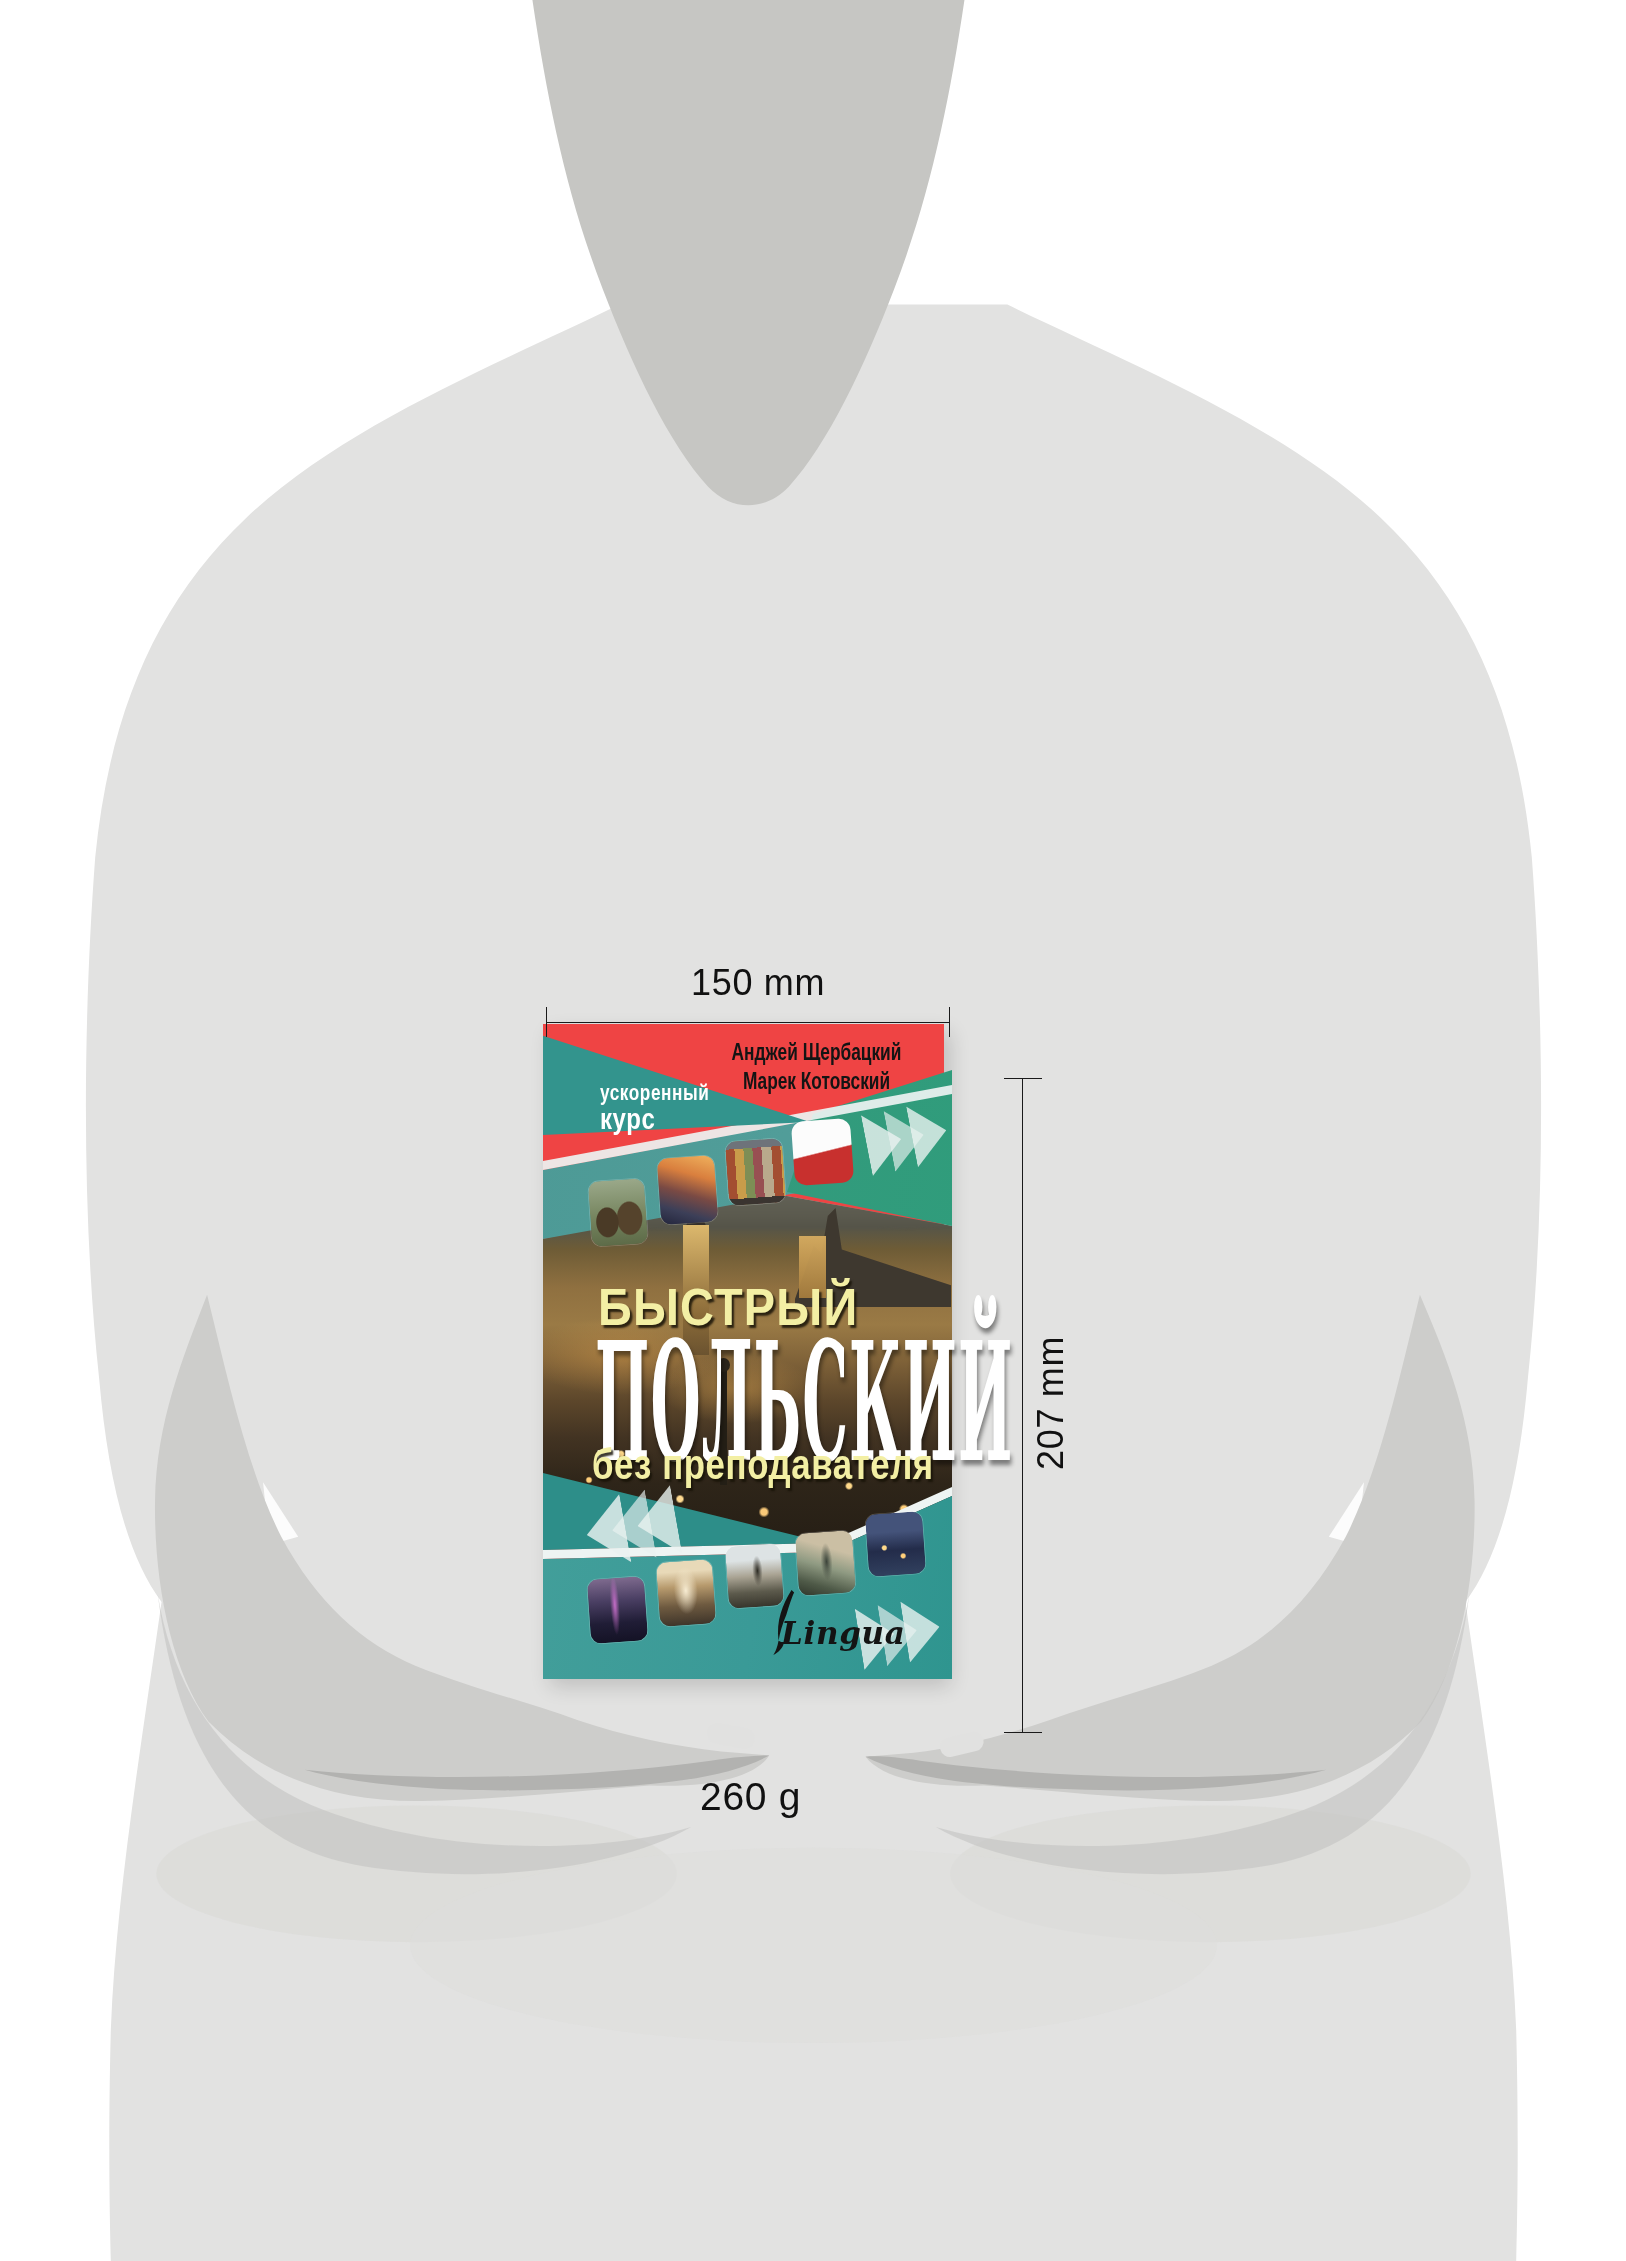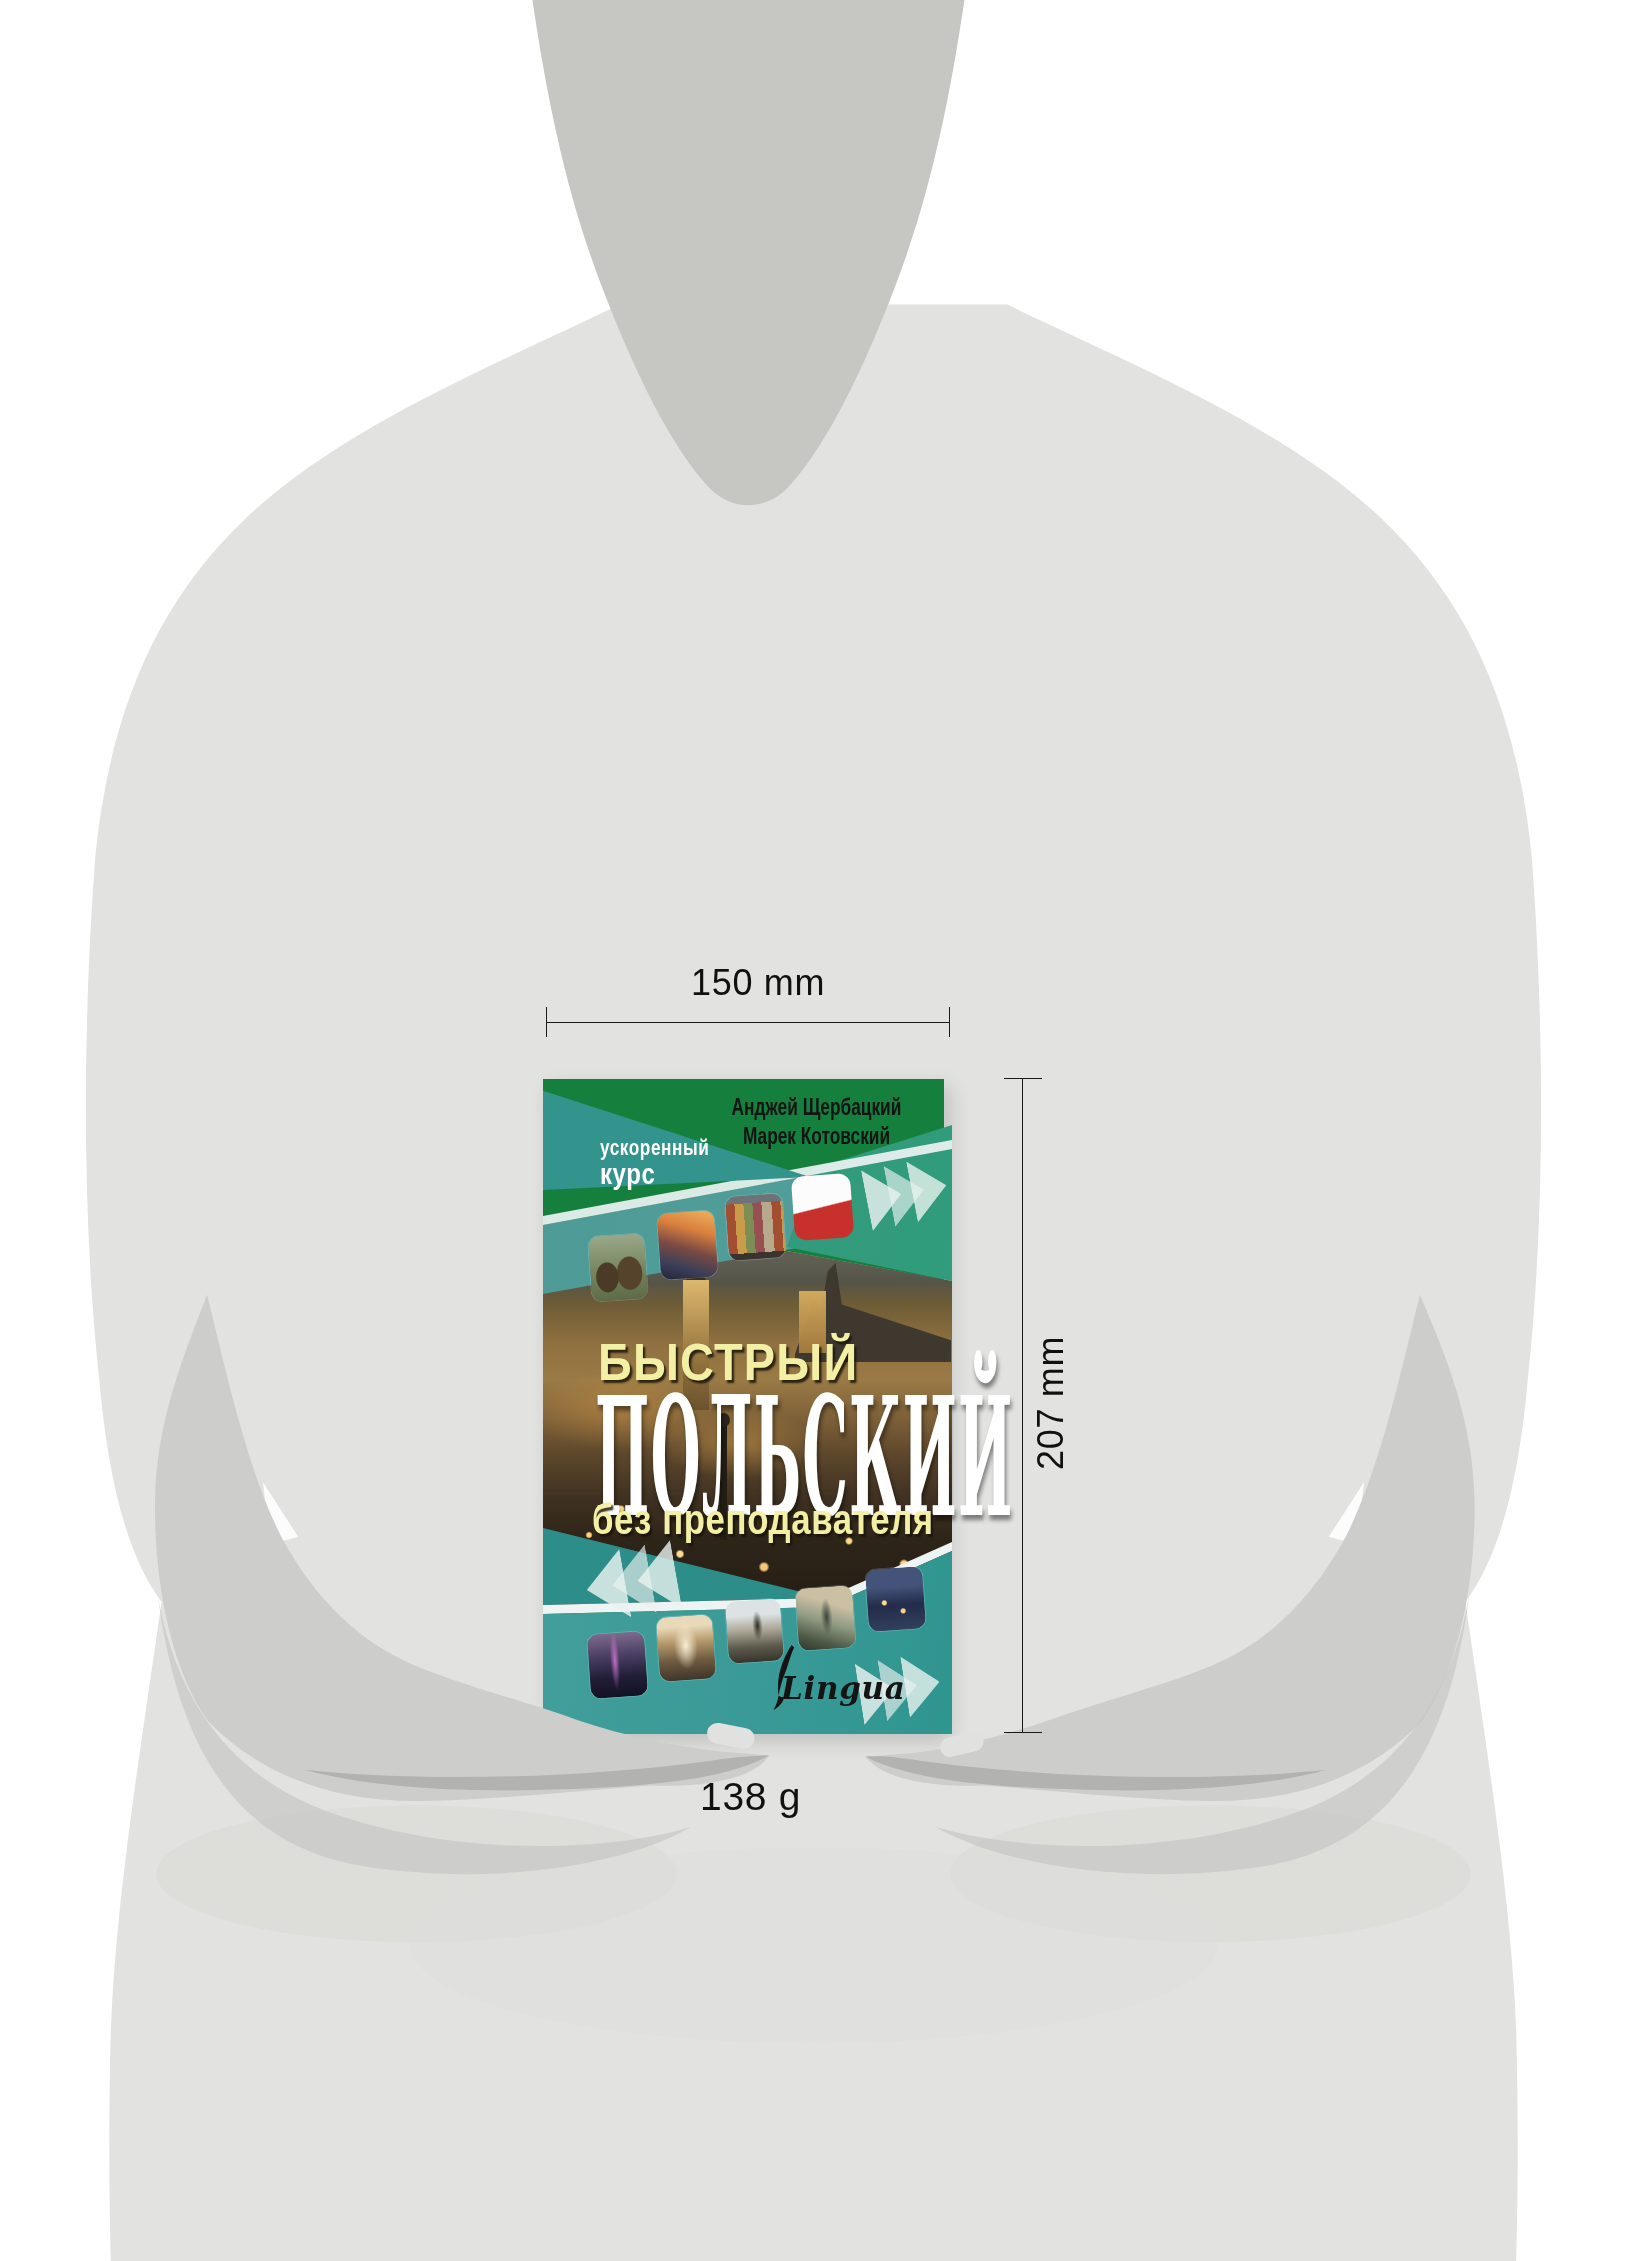--- a/index.html
+++ b/index.html
@@ -10,21 +10,21 @@
 
   
   .dim-label{position:absolute;color:#111;font-size:36px;letter-spacing:0.7px;white-space:nowrap;}
   .dim-line-h{position:absolute;left:547px;top:1022px;width:403px;height:1.3px;background:#1a1a1a;}
   .dim-tick-v{position:absolute;width:1.3px;height:30px;background:#1a1a1a;}
   .dim-line-v{position:absolute;left:1022px;top:1079px;width:1.3px;height:653px;background:#1a1a1a;}
   .dim-tick-h{position:absolute;width:38px;height:1.3px;background:#1a1a1a;}
   .rot90{transform:rotate(-90deg);transform-origin:center center;}
 
   
-  .book{position:absolute;left:543px;top:1079px;width:401px;height:655px;background:#15803d;
+  .book{position:absolute;left:543px;top:1024px;width:401px;height:655px;background:#ef4444;
         box-shadow:6.5px 7.8px 19.5px rgba(0,0,0,.16);}
   .book .layer{position:absolute;}
 
   .authors{position:absolute;left:111px;top:14.3px;width:325px;text-align:center;
            font-weight:bold;font-size:23.4px;line-height:29px;color:#141414;
            transform:scaleX(.74);transform-origin:center top;letter-spacing:0;}
 
   
   .photo{left:0;top:150px;width:409px;height:377px;
      background:
@@ -297,15 +297,15 @@
   <div class="dim-label" style="left:691px;top:962px;">150 mm</div>
   <div class="dim-line-h"></div>
   <div class="dim-tick-v" style="left:546px;top:1007px;"></div>
   <div class="dim-tick-v" style="left:949px;top:1007px;"></div>
 
   <div class="dim-line-v"></div>
   <div class="dim-tick-h" style="left:1004px;top:1078px;"></div>
   <div class="dim-tick-h" style="left:1004px;top:1732px;"></div>
   <div class="dim-label rot90" style="left:989px;top:1387px;width:124px;text-align:center;">207 mm</div>
 
-  <div class="dim-label" style="left:700px;top:1775px;font-size:39px;">138 g</div>
+  <div class="dim-label" style="left:700px;top:1775px;font-size:39px;">260 g</div>
 </div>
 
 
 </body></html>

